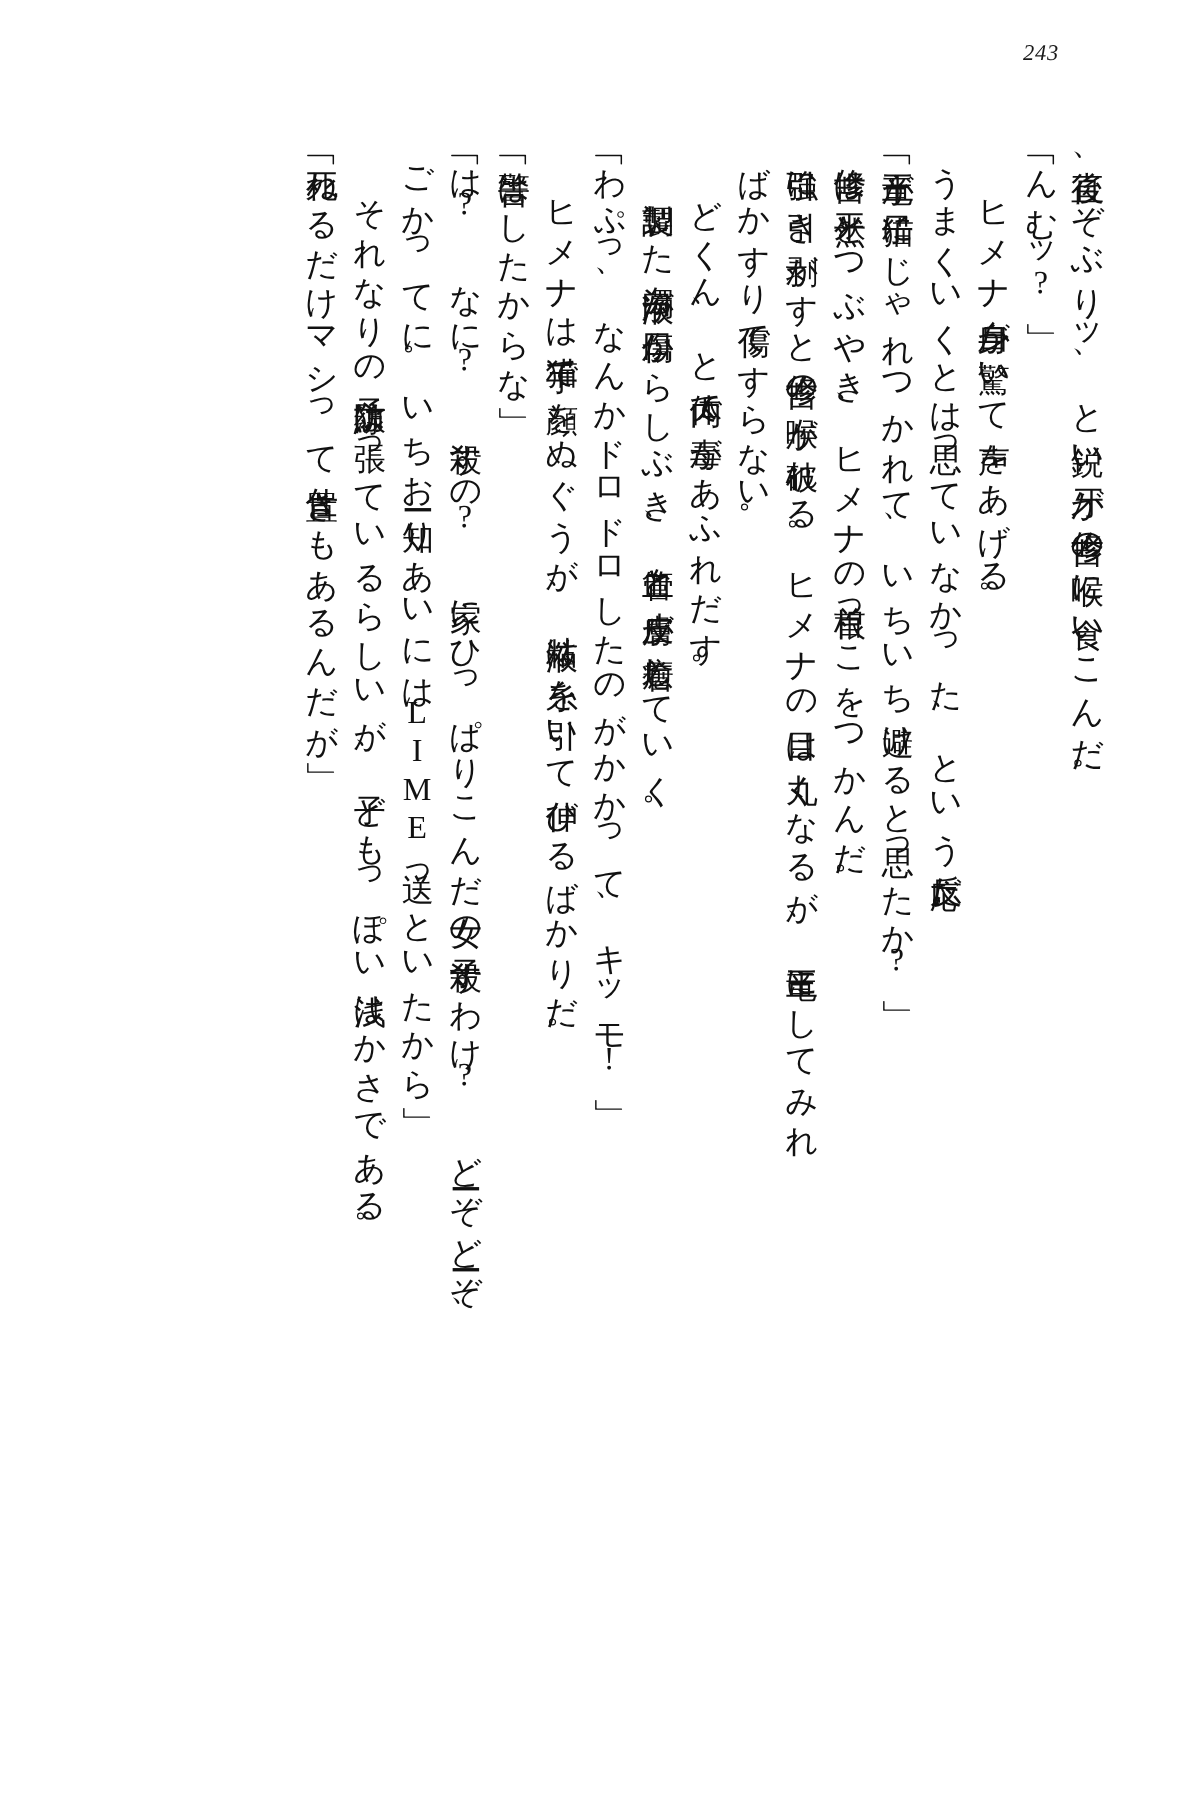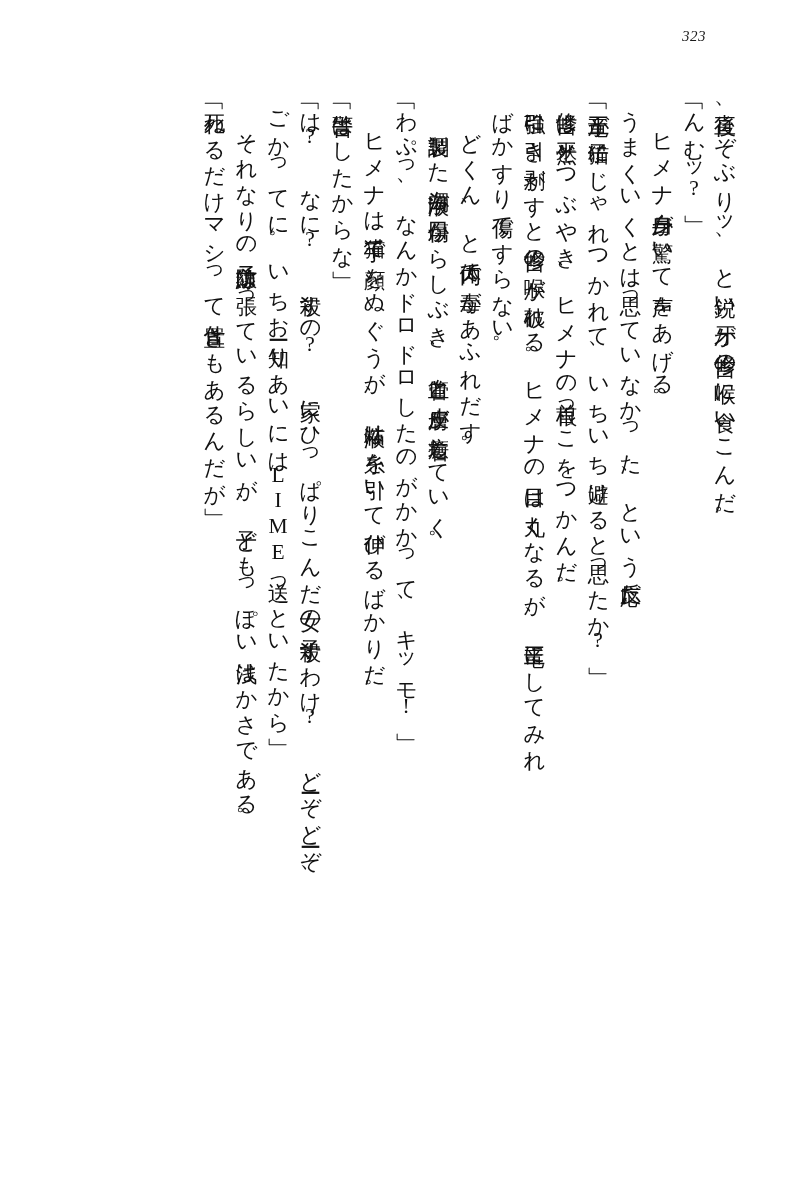--- a/index.html
+++ b/index.html
@@ -77,21 +77,21 @@
   .line.indent {
     padding-top: 0px;
   }
   .line.shift1 { padding-top: 22px; }
 </style>
 </head>
 <body>
 
 <div class="page">
 
-  <div class="page-number">323</div>
+  <div class="page-number">243</div>
 
   <div class="text-body">
     <div class="line l0">直後、ぞぶりッ、と鋭い牙が修吉の喉に食いこんだ。</div>
     <div class="line indent">「んむッ?」</div>
     <div class="line shift1">ヒメナ自身が驚いて声をあげる。</div>
     <div class="line">うまくいくとは思っていなかった、という反応だ。</div>
     <div class="line indent">「竜王が子猫にじゃれつかれて、いちいち避けると思ったか?」</div>
     <div class="line">修吉は平然とつぶやき、ヒメナの首根っこをつかんだ。</div>
     <div class="line">強引に引き剥がすと修吉の喉が破れる。ヒメナの目は丸くなるが、竜王にしてみれ</div>
     <div class="line">ばかすり傷ですらない。</div>

